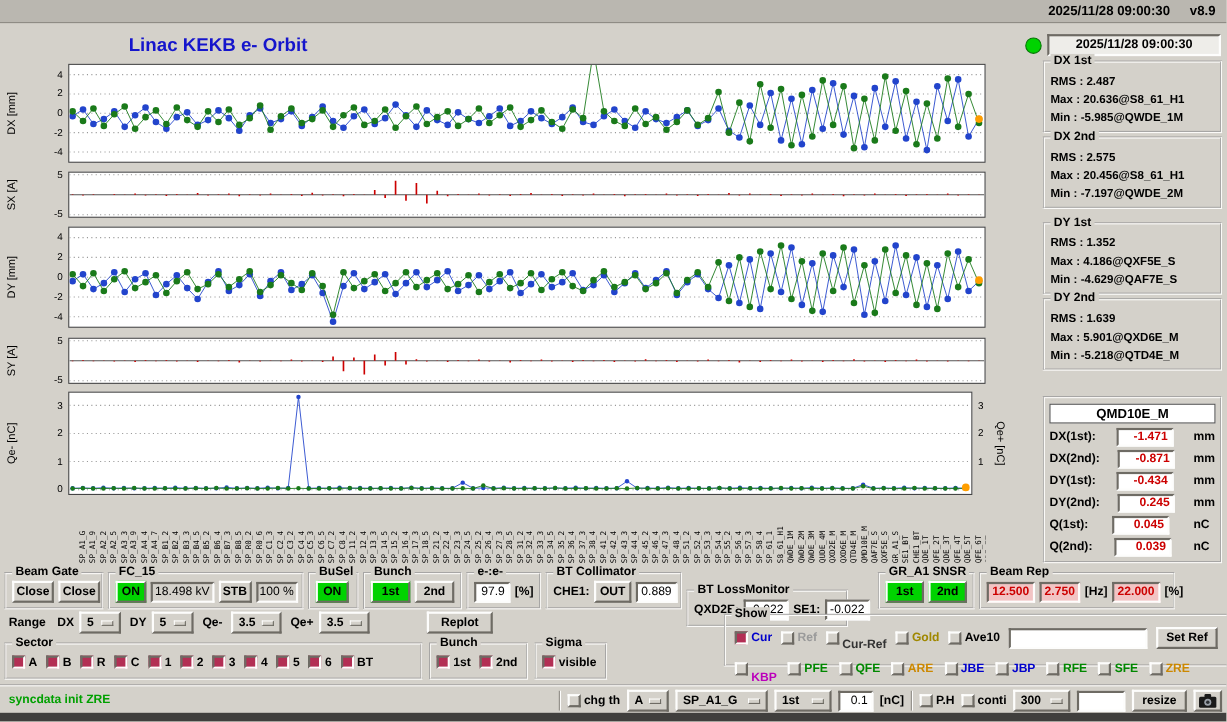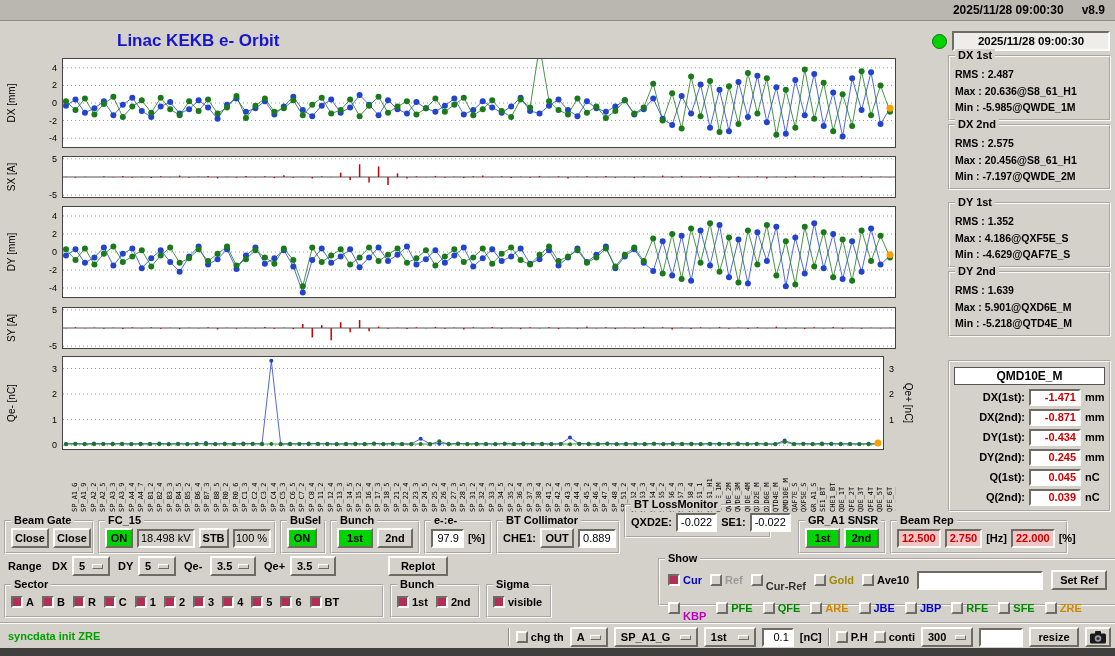--- a/index.html
+++ b/index.html
@@ -24,21 +24,21 @@
 .ylab-r{position:absolute;left:17px;top:50%;transform:translateY(-50%);writing-mode:vertical-rl;font-size:10px;white-space:nowrap}
 .xlabels{position:absolute;left:62px;top:452px;width:834px;height:62px;overflow:hidden}
 .xlabel{position:absolute;top:60px;transform-origin:0 0;transform:rotate(-90deg);font-size:7px;line-height:8px;white-space:nowrap;font-family:"DejaVu Sans Mono",monospace}
 
 .ind{position:absolute;left:932px;top:34px;width:15px;height:15px;border-radius:50%;background:#00d300;border:1px solid #077707}
 .timebox{position:absolute;left:952px;top:31px;width:158px;height:20px;background:#eeede9;border:2px solid;border-color:#6e6b64 #fdfdfc #fdfdfc #6e6b64;display:flex;align-items:center;justify-content:center;font-size:11.5px;font-weight:bold}
 .sgrp{position:absolute;left:948px;width:163px;height:66px;border:2px groove #fbfaf8;padding:8px 5px 2px;display:flex;flex-direction:column;justify-content:space-evenly}
 .sline{font-size:10.5px;font-weight:bold;white-space:nowrap;line-height:15px}
 .qmd{position:absolute;left:948px;top:360px;width:163px;height:152px;border:2px groove #fbfaf8;padding:5px 4px}
 .qmd-title{height:18px;background:#fff;border:1px solid #555;font-weight:bold;font-size:12px;display:flex;align-items:center;justify-content:center;margin-bottom:2px}
-.qmd-row{display:flex;align-items:center;justify-content:flex-end;gap:4px;height:20px}
+.qmd-row{display:flex;align-items:center;justify-content:space-between;gap:4px;height:20px}
 .qmd-label{font-size:11px;font-weight:bold}
 .qmd-val{width:52px;height:17px;background:#fff;border:2px solid;border-color:#6e6b64 #fdfdfc #fdfdfc #6e6b64;color:#cc0000;font-weight:bold;font-size:11px;display:flex;align-items:center;justify-content:flex-end;padding:0 3px}
 .qmd-unit{font-size:11px;font-weight:bold;width:20px}
 
 .grp{position:absolute;display:flex;align-items:center;gap:4px;border:2px groove #fbfaf8;padding:2px 5px 0;height:34px}
 .glbl{position:absolute;top:-8px;left:5px;background:#d4d1ca;padding:0 3px;font-size:11px;font-weight:bold;line-height:13px;white-space:nowrap}
 .btn{display:flex;align-items:center;justify-content:center;height:20px;padding:0 4px;background:#d4d1ca;border:2px solid;border-color:#fdfdfc #6e6b64 #6e6b64 #fdfdfc;font-size:11px;font-weight:bold;cursor:default;white-space:nowrap}
 .btn.green{background:#00d300}
 .disp{display:flex;align-items:center;justify-content:center;height:19px;background:#d4d1ca;border:2px solid;border-color:#6e6b64 #fdfdfc #fdfdfc #6e6b64;font-size:11px;white-space:nowrap;padding:0 2px}
 .val{display:flex;align-items:center;justify-content:flex-end;height:19px;background:#fff;border:2px solid;border-color:#6e6b64 #fdfdfc #fdfdfc #6e6b64;font-size:11px;padding:0 3px;white-space:nowrap}
@@ -1042,21 +1042,21 @@
   <b class="glbl">e-:e-</b>
   <div class="val" style="width:36px">97.9</div>
   <span class="clabel">[%]</span>
 </div>
 <div class="grp" style="left:496px;top:520px;width:124px">
   <b class="glbl">BT Collimator</b>
   <span class="clabel">CHE1:</span>
   <div class="btn" style="width:34px">OUT</div>
   <div class="val" style="width:42px">0.889</div>
 </div>
-<div class="grp" style="left:624px;top:504px;width:147px">
+<div class="grp" style="left:624px;top:536px;width:147px">
   <b class="glbl">BT LossMonitor</b>
   <span class="clabel">QXD2E:</span>
   <div class="val" style="width:42px">-0.022</div>
   <span class="clabel">SE1:</span>
   <div class="val" style="width:42px">-0.022</div>
 </div>
 <div class="grp" style="left:798px;top:520px;width:88px">
   <b class="glbl">GR_A1 SNSR</b>
   <div class="btn green" style="width:36px">1st</div>
   <div class="btn green" style="width:36px">2nd</div>

